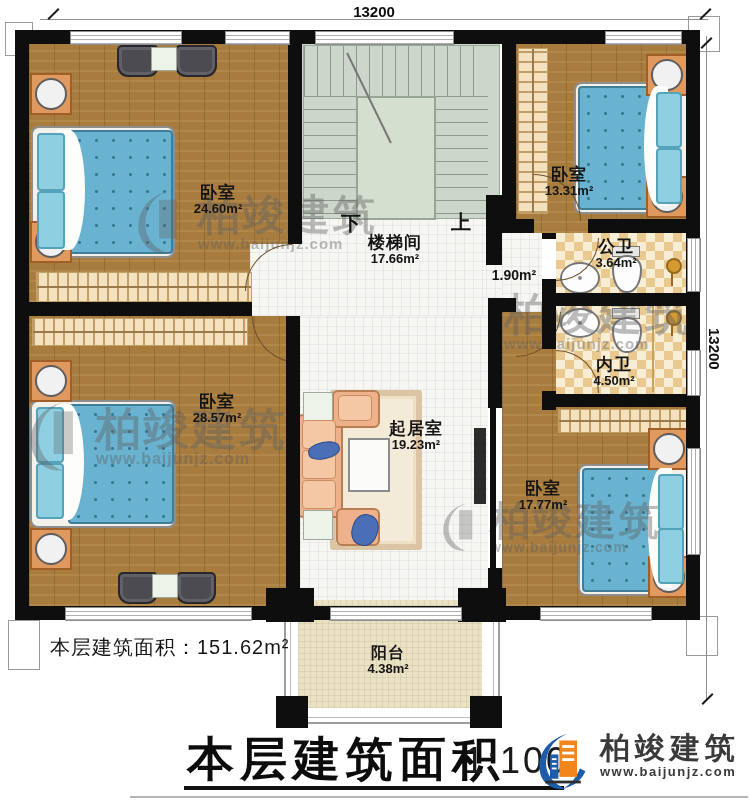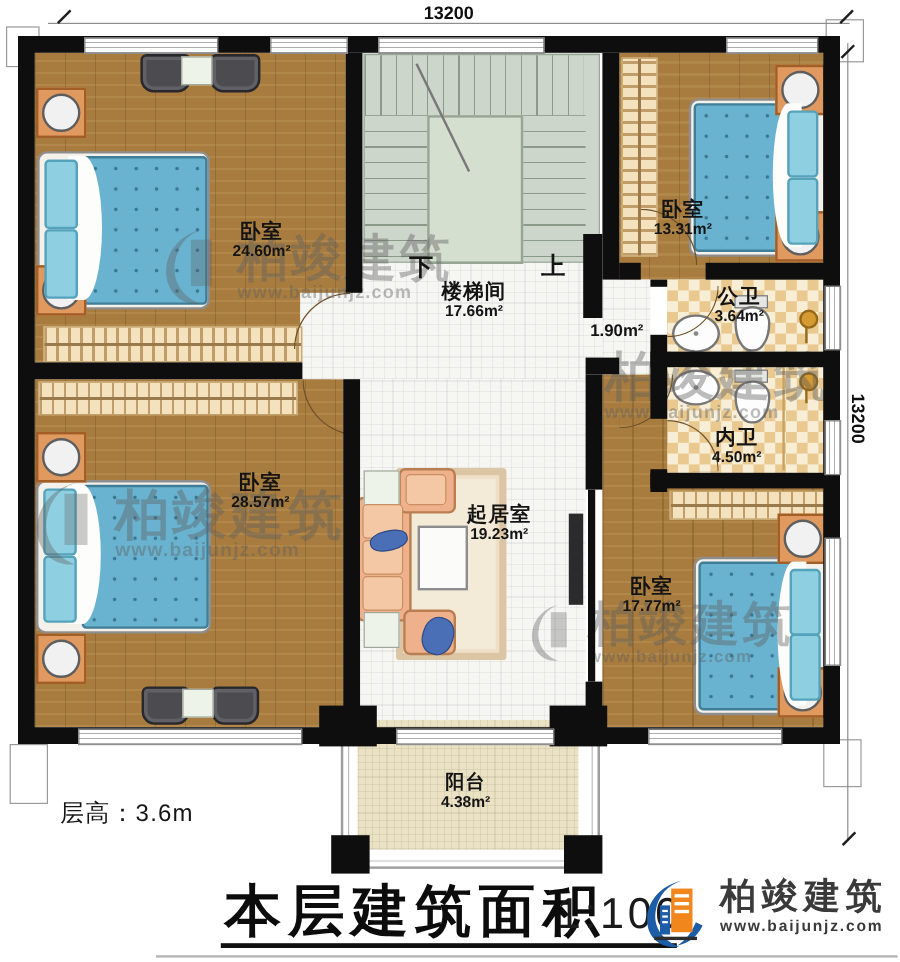--- a/index.html
+++ b/index.html
@@ -317,21 +317,21 @@
     <div class="rn">起居室</div>
     <div class="ra">19.23m²</div>
   </div>
   <div class="abs rlabel" style="left:388px;top:660px;">
     <div class="rn" style="font-size:16px;">阳台</div>
     <div class="ra">4.38m²</div>
   </div>
   <div class="abs stairdir" style="left:351px;top:223px;">下</div>
   <div class="abs stairdir" style="left:461px;top:222px;">上</div>
 
-  <div class="abs infoline" style="left:50px;top:664px;">层高：3.6m</div>
+  <div class="abs infoline" style="left:50px;top:634px;">本层建筑面积：151.62m²</div>
 
   <div class="abs maintitle" style="left:187px;top:728px;">本层建筑面积</div>
   <div class="abs scaletxt" style="left:464px;top:740px;">1:100</div>
   <div class="abs" style="left:184px;top:786px;width:380px;height:4px;background:#101010;z-index:60;"></div>
   <div class="abs" style="left:130px;top:796px;width:618px;height:2px;background:#b5b5b5;z-index:60;"></div>
 
   <div class="abs brand" style="left:536px;top:732px;">
     <svg width="56" height="58" viewBox="0 0 60 62">
       <path d="M34 2 C13 7 1 24 4 42 C6 55 18 63 32 61 C19 56 9 45 11 30 C13 15 22 6 34 2 Z" fill="#1d5ca6"></path>
       <path d="M30 60 C41 58 49 51 53 42 L47 39 C43 49 37 56 30 60 Z" fill="#1d5ca6"></path>

